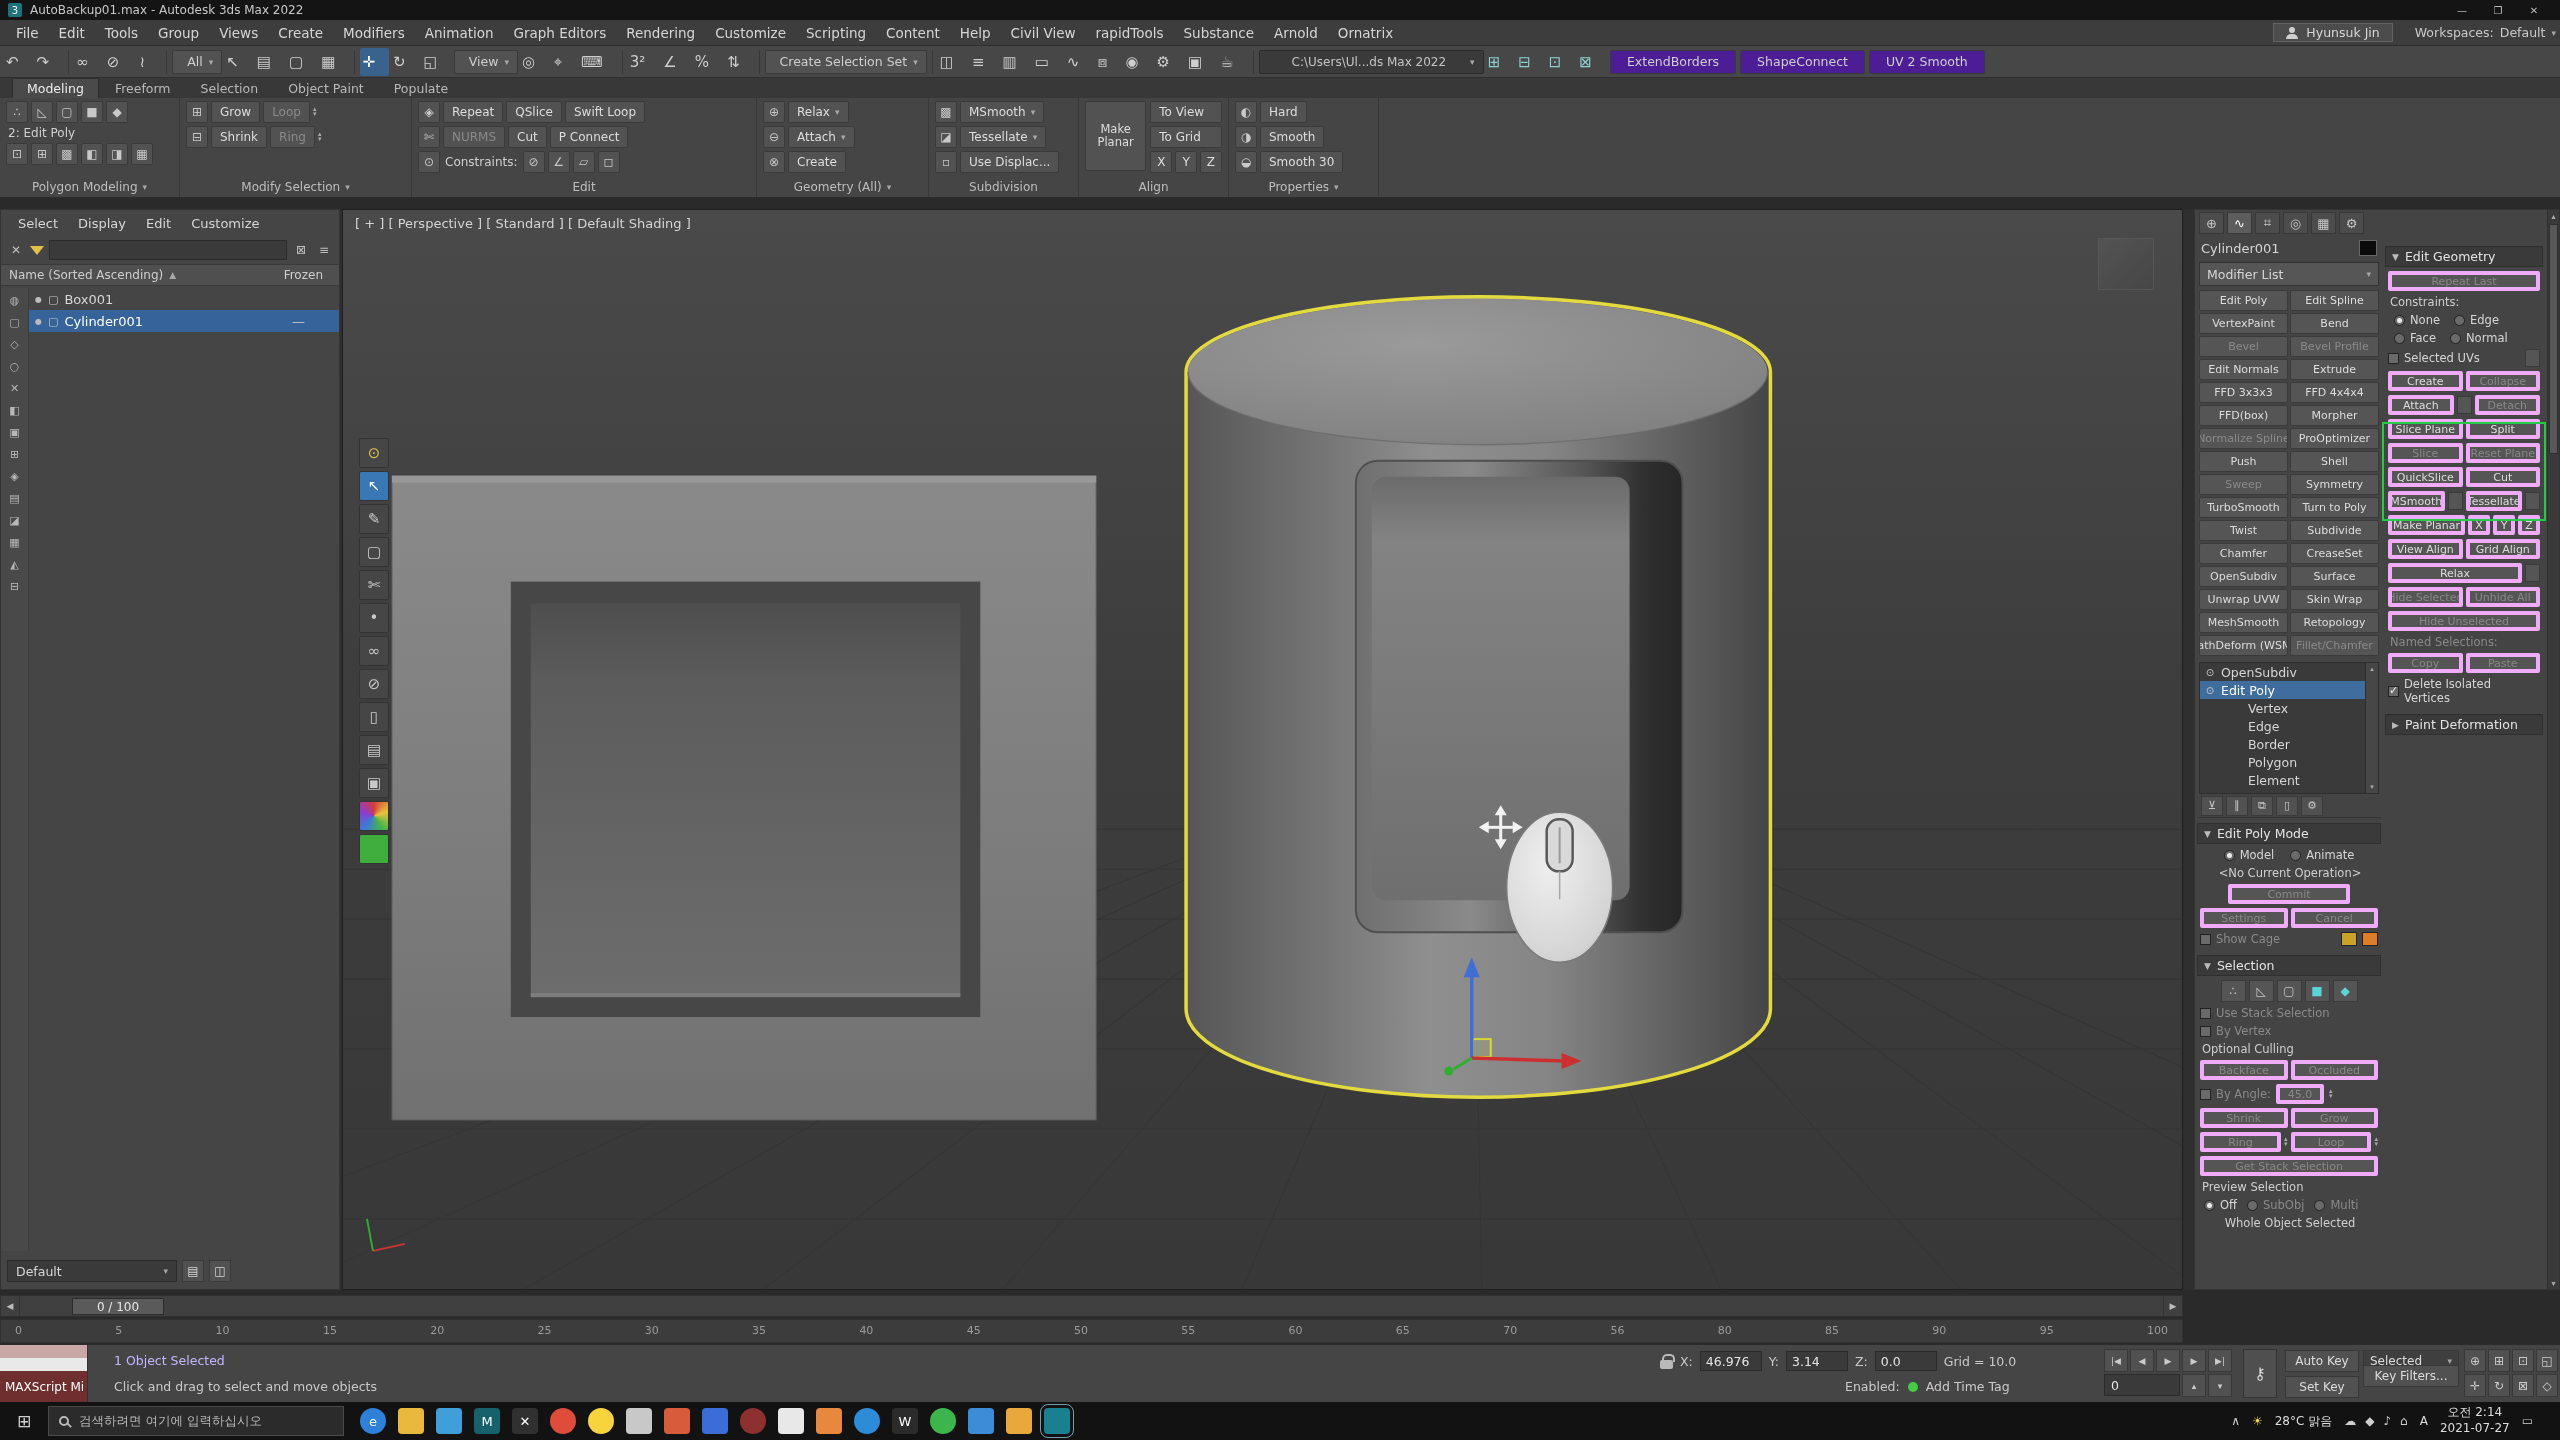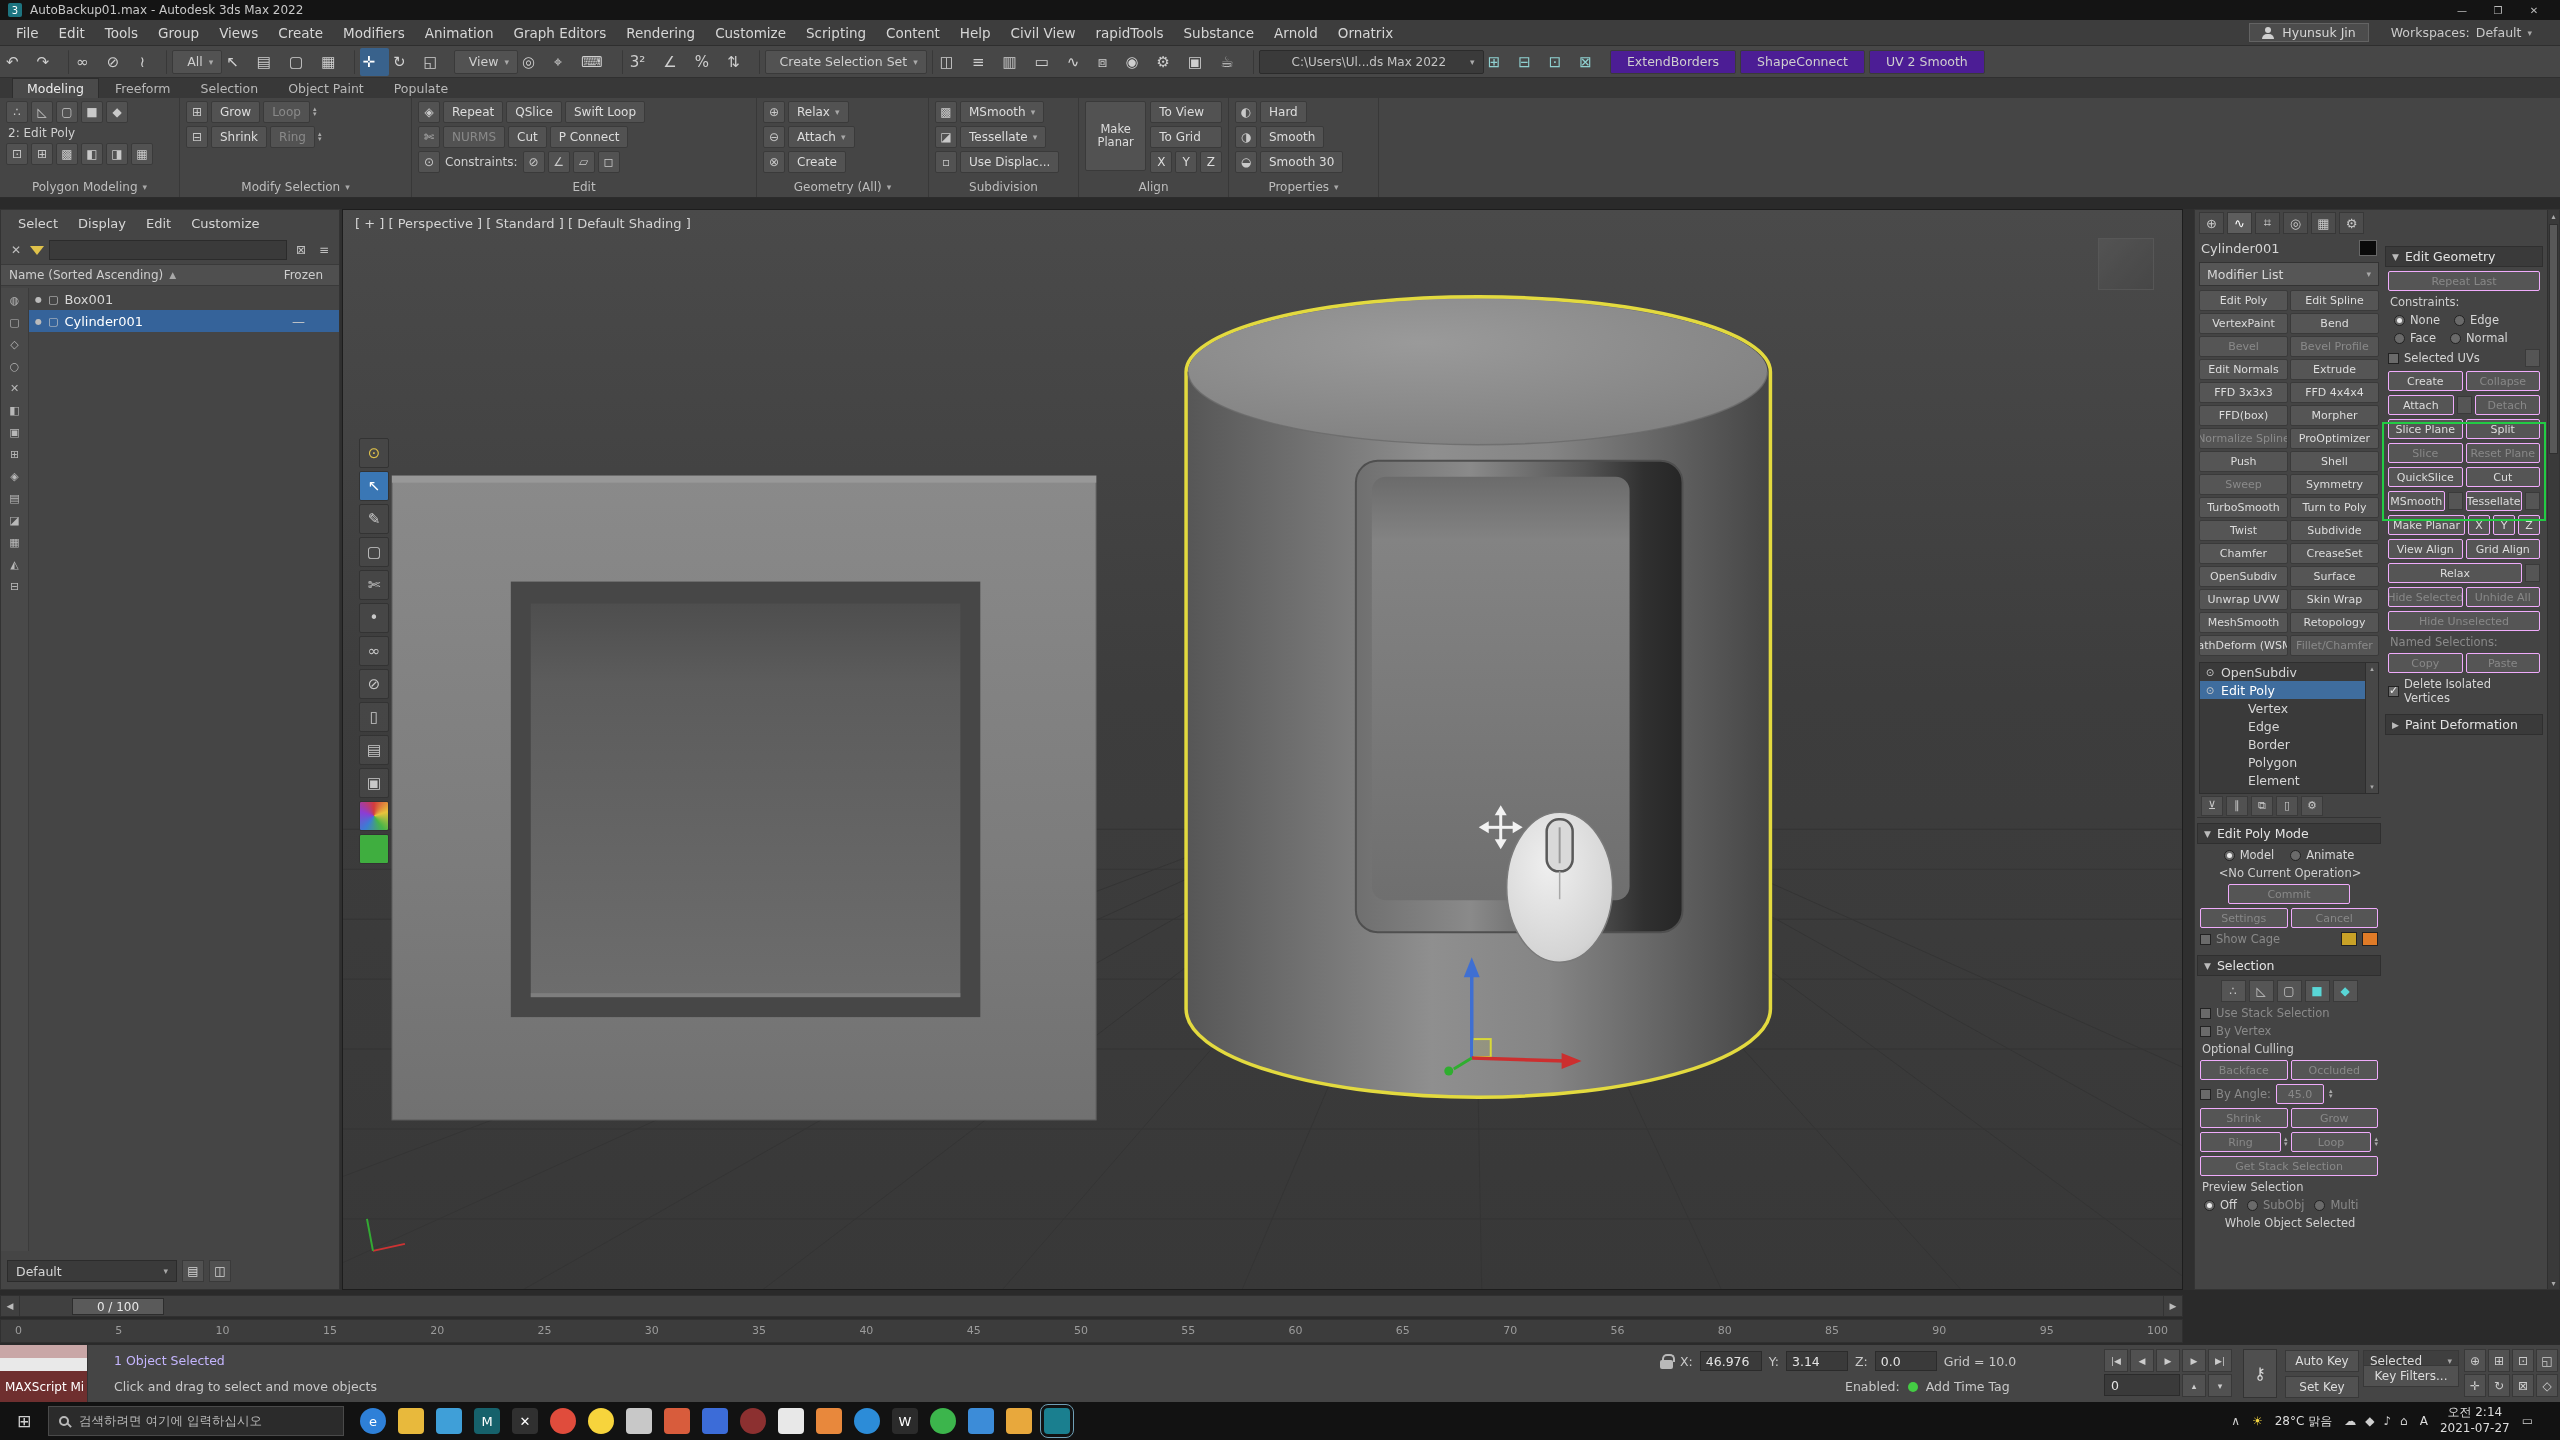--- a/index.html
+++ b/index.html
@@ -9,21 +9,21 @@
 
   
   .titlebar{position:absolute;left:0;top:0;right:0;height:20px;background:#141414;display:flex;align-items:center;padding:0 8px;font-size:12px;color:#c8c8c8;gap:8px}
   .applogo{width:14px;height:14px;background:#1d7480;color:#fff;font-size:10px;display:flex;align-items:center;justify-content:center;border-radius:2px}
   .winbtns{margin-left:auto;display:flex}
   .winbtn{width:36px;height:20px;display:flex;align-items:center;justify-content:center;font-size:10px;color:#bbb}
 
   
   .menubar{position:absolute;top:20px;left:0;right:0;height:26px;background:#3d3d3d;display:flex;align-items:center;padding-left:6px;font-size:13.5px;border-bottom:1px solid #2e2e2e}
   .mi{padding:2px 10px;white-space:nowrap}
-  .menuright{margin-left:auto;display:flex;align-items:center;gap:22px;padding-right:28px}
+  .menuright{margin-left:auto;display:flex;align-items:center;gap:22px;padding-right:4px}
   .userbox{display:flex;align-items:center;gap:8px;background:#4c4c4c;border:1px solid #636363;padding:1px 12px;font-size:12.5px}
   .person{width:12px;height:12px;position:relative;display:inline-block}
   .person::before{content:"";position:absolute;left:3px;top:0;width:6px;height:6px;border-radius:50%;background:#cfcfcf}
   .person::after{content:"";position:absolute;left:0;bottom:0;width:12px;height:5px;border-radius:6px 6px 0 0;background:#cfcfcf}
   .workspaces{display:flex;gap:6px;align-items:center;font-size:12.5px;color:#c9c9c9}
   .caret{font-size:9px;color:#a8a8a8}
 
   
   .toolbar{position:absolute;top:46px;left:0;right:0;height:32px;background:#474747;display:flex;align-items:center;padding:0 4px;gap:2px;border-bottom:1px solid #303030}
   .titem{height:28px;min-width:26px;display:flex;align-items:center;justify-content:center;gap:6px;color:#cfcfcf;font-size:15px;border-radius:2px;padding:0 2px;white-space:nowrap}
@@ -116,21 +116,21 @@
   .sticon{width:22px;height:20px;background:#515151;border:1px solid #3a3a3a;display:flex;align-items:center;justify-content:center;font-size:11px;color:#c9c9c9}
 
   .rollout{margin-top:5px}
   .ro-head{height:21px;background:#3a3a3a;border:1px solid #2f2f2f;display:flex;align-items:center;gap:6px;padding:0 6px;font-size:12.5px;color:#e3e3e3}
   .ro-head .tri{font-size:9px;color:#bbb}
   .ro-body{padding:4px 3px;display:flex;flex-direction:column;gap:4px;font-size:11.5px}
   .lbl{color:#cfcfcf;padding-left:2px}
   .lbl.dim,.dimtext{color:#8a8a8a}
   .ctr{text-align:center}
   .btnrow{display:flex;gap:3px;align-items:center}
-  .b{flex:1;height:20px;background:#555;border:1px solid #f0abfc;font-size:11px;display:flex;align-items:center;justify-content:center;border-radius:2px;color:#ddd;white-space:nowrap;overflow:hidden}
+  .b{flex:1;height:20px;background:#555;border:4px solid #f0abfc;font-size:11px;display:flex;align-items:center;justify-content:center;border-radius:2px;color:#ddd;white-space:nowrap;overflow:hidden}
   .b.dim{color:#888}
   .b.tiny{flex:0 0 22px}
   .sq{flex:0 0 15px;width:15px;height:18px;background:#555;border:1px solid #3a3a3a}
   .radio{display:inline-flex;align-items:center;gap:5px}
   .rdot{width:11px;height:11px;border-radius:50%;border:1px solid #222;background:#6a6a6a;position:relative;flex:0 0 11px}
   .rdot.on::after{content:"";position:absolute;inset:2px;background:#ececec;border-radius:50%}
   .cbrow{display:flex;align-items:center;gap:5px}
   .cb{width:11px;height:11px;border:1px solid #222;background:#6a6a6a;position:relative;flex:0 0 11px}
   .cb.on::after{content:"✓";position:absolute;left:0;top:-3px;font-size:11px;color:#f0f0f0}
   .radrow{display:flex;gap:14px;padding-left:6px}

